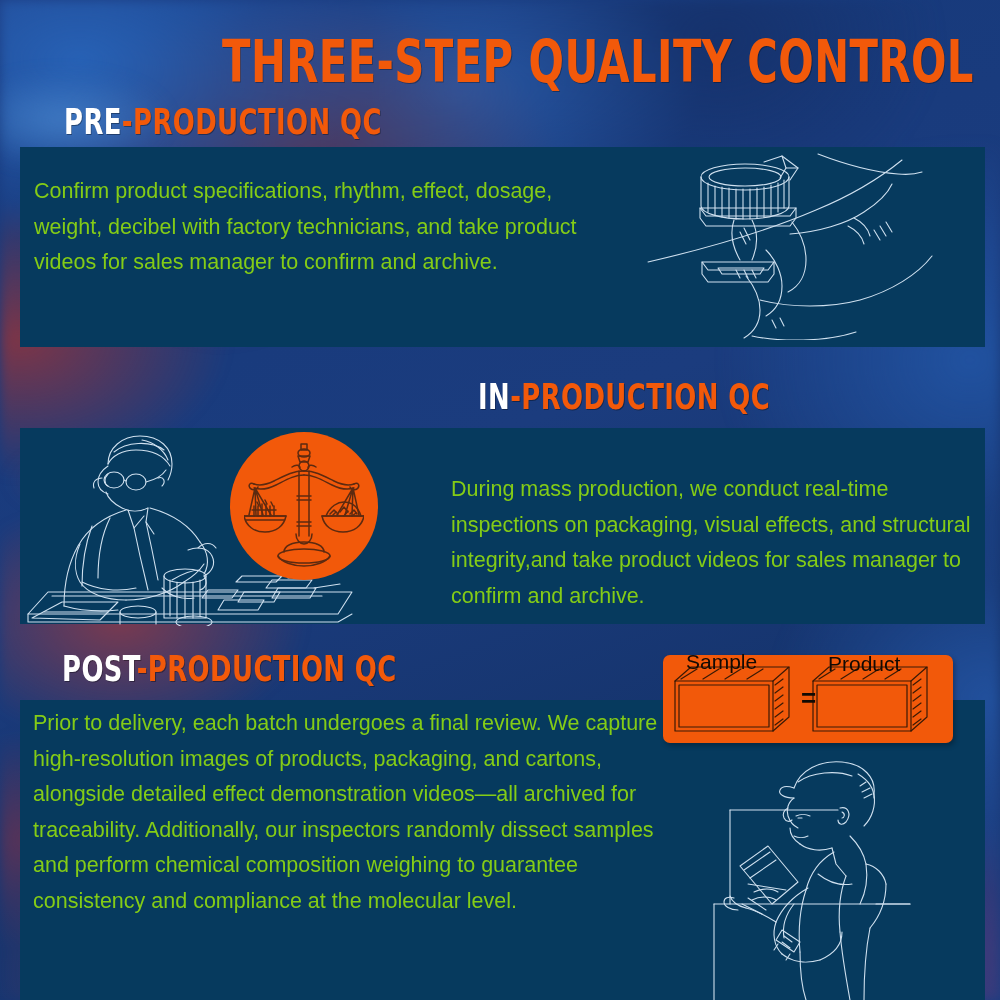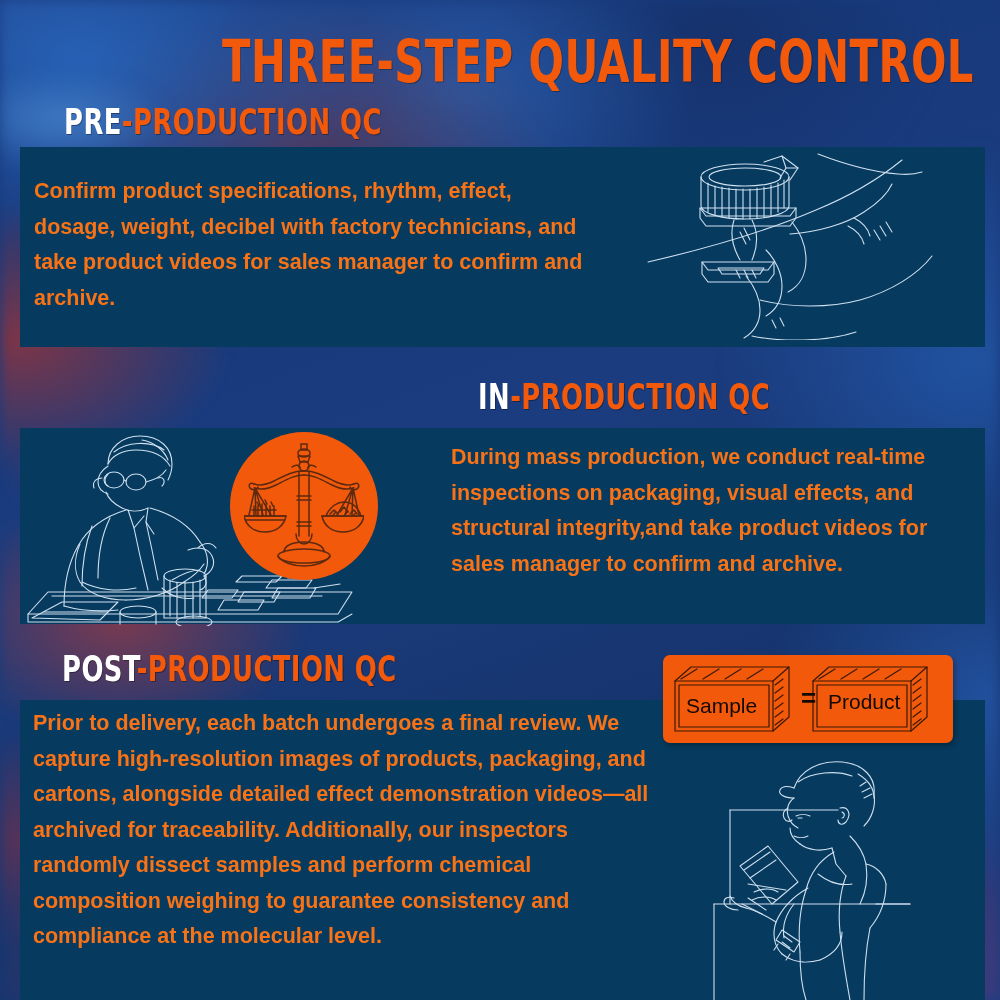--- a/index.html
+++ b/index.html
@@ -67,27 +67,27 @@
 
   
   .panel { position:absolute; background:#063a5e; z-index:3; overflow:hidden; }
   #panel-pre  { left:20px; top:147px; width:965px; height:200px; }
   #panel-in   { left:20px; top:428px; width:965px; height:196px; }
   #panel-post { left:20px; top:700px; width:965px; height:300px; }
 
   
   .copy {
     position:absolute; z-index:7;
-    color:#f97316;
+    color:#84cc16;
     font-size:21.5px;
     line-height:35.5px;
-    font-weight:bold;
+    font-weight:normal;
   }
   #copy-pre  { left:34px;  top:174px; width:560px; }
-  #copy-in   { left:451px; top:440px; width:535px; }
+  #copy-in   { left:451px; top:472px; width:535px; }
   #copy-post { left:33px;  top:706px; width:625px; }
 
   
   .art { position:absolute; z-index:4; }
   #art-pre   { left:640px; top:150px; }
   #art-in    { left:22px;  top:430px; }
   #art-post  { left:690px; top:752px; }
   .art svg { display:block; }
 
   
@@ -101,23 +101,23 @@
   #sample-product {
     position:absolute; left:663px; top:655px; width:290px; height:88px;
     background:#F2590A; border-radius:7px; z-index:8;
     box-shadow:2px 3px 5px rgba(0,0,0,.28);
   }
   #sample-product svg { position:absolute; left:0; top:0; }
   .boxlbl {
     position:absolute; z-index:9;
     color:#120a04; font-size:21px; line-height:21px; white-space:nowrap;
   }
-  #lbl-sample  { left:686px; top:695px;text-align:right; }
+  #lbl-sample  { left:686px; top:651px;text-align:right; }
   #lbl-equals  { left:801px; top:688px; font-size:26px; font-weight:bold; }
-  #lbl-product { left:828px; top:691px; }
+  #lbl-product { left:828px; top:653px; }
 </style>
 </head>
 <body>
 
 <div id="bg">
   <div class="bgl b1"></div>
   <div class="bgl b2"></div>
   <div class="bgl b3"></div>
 </div>
 

